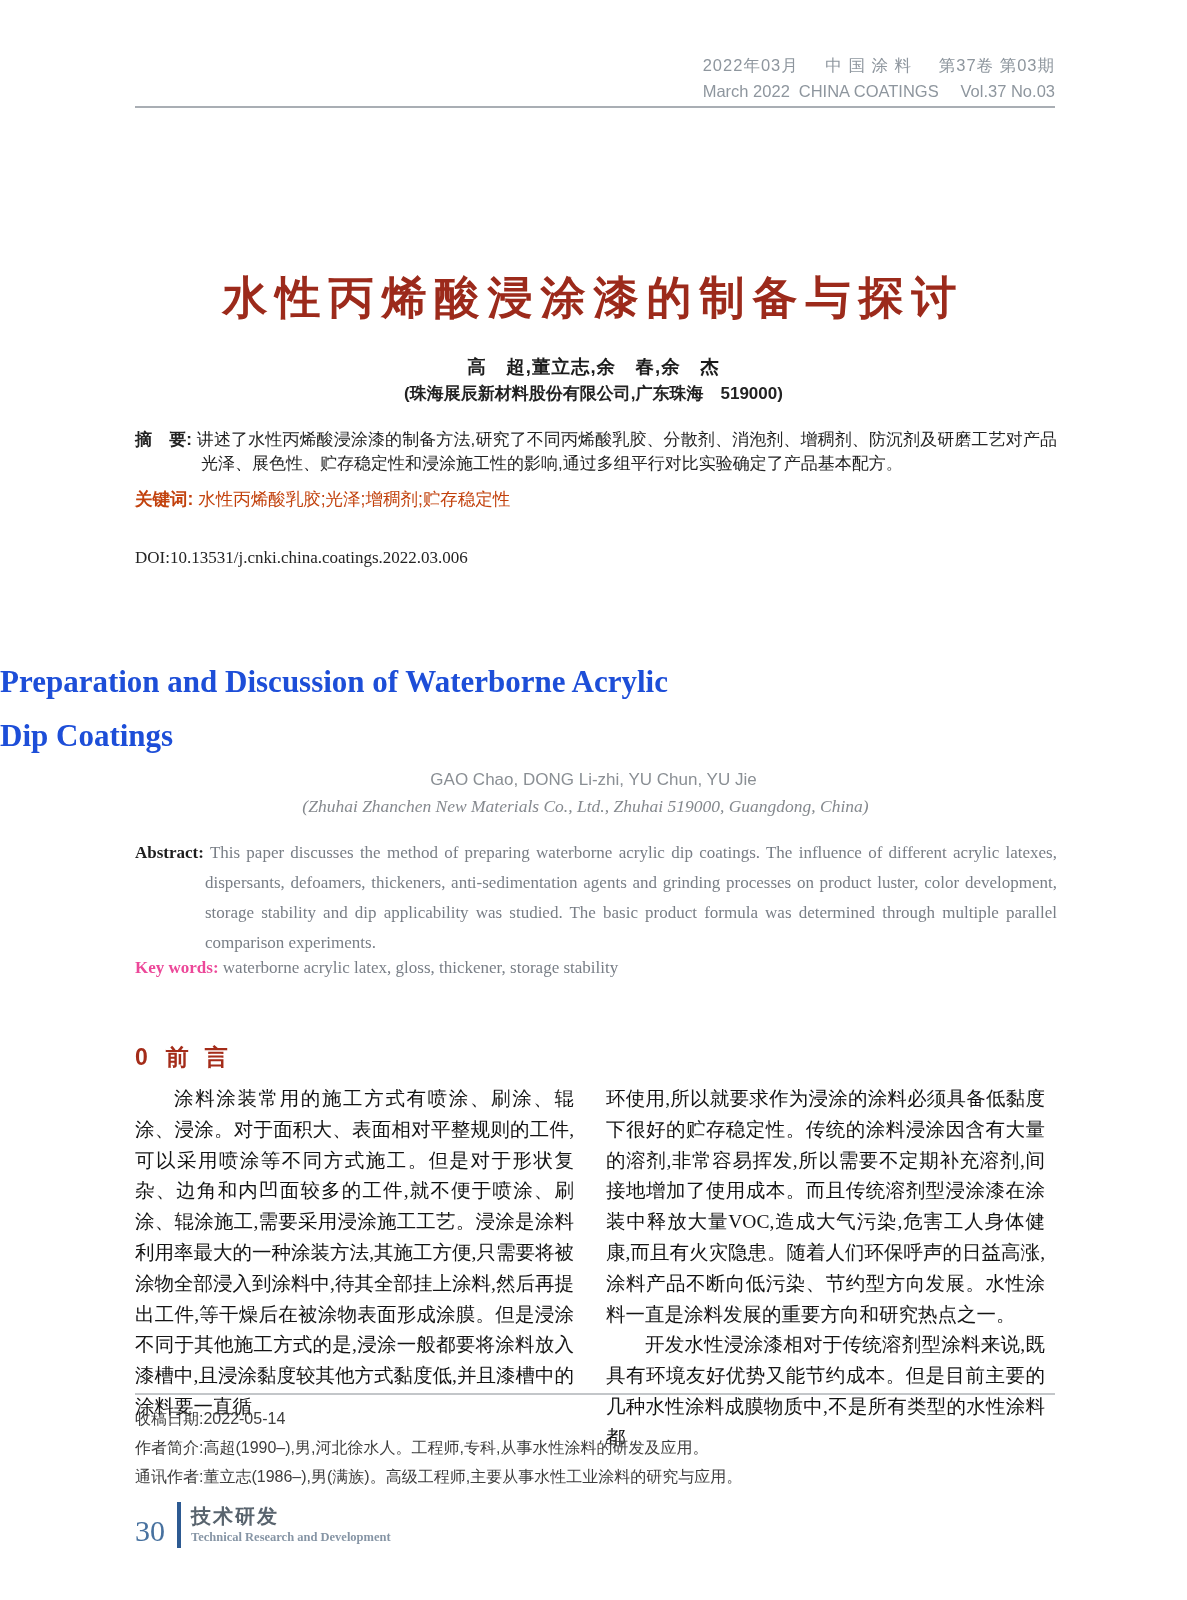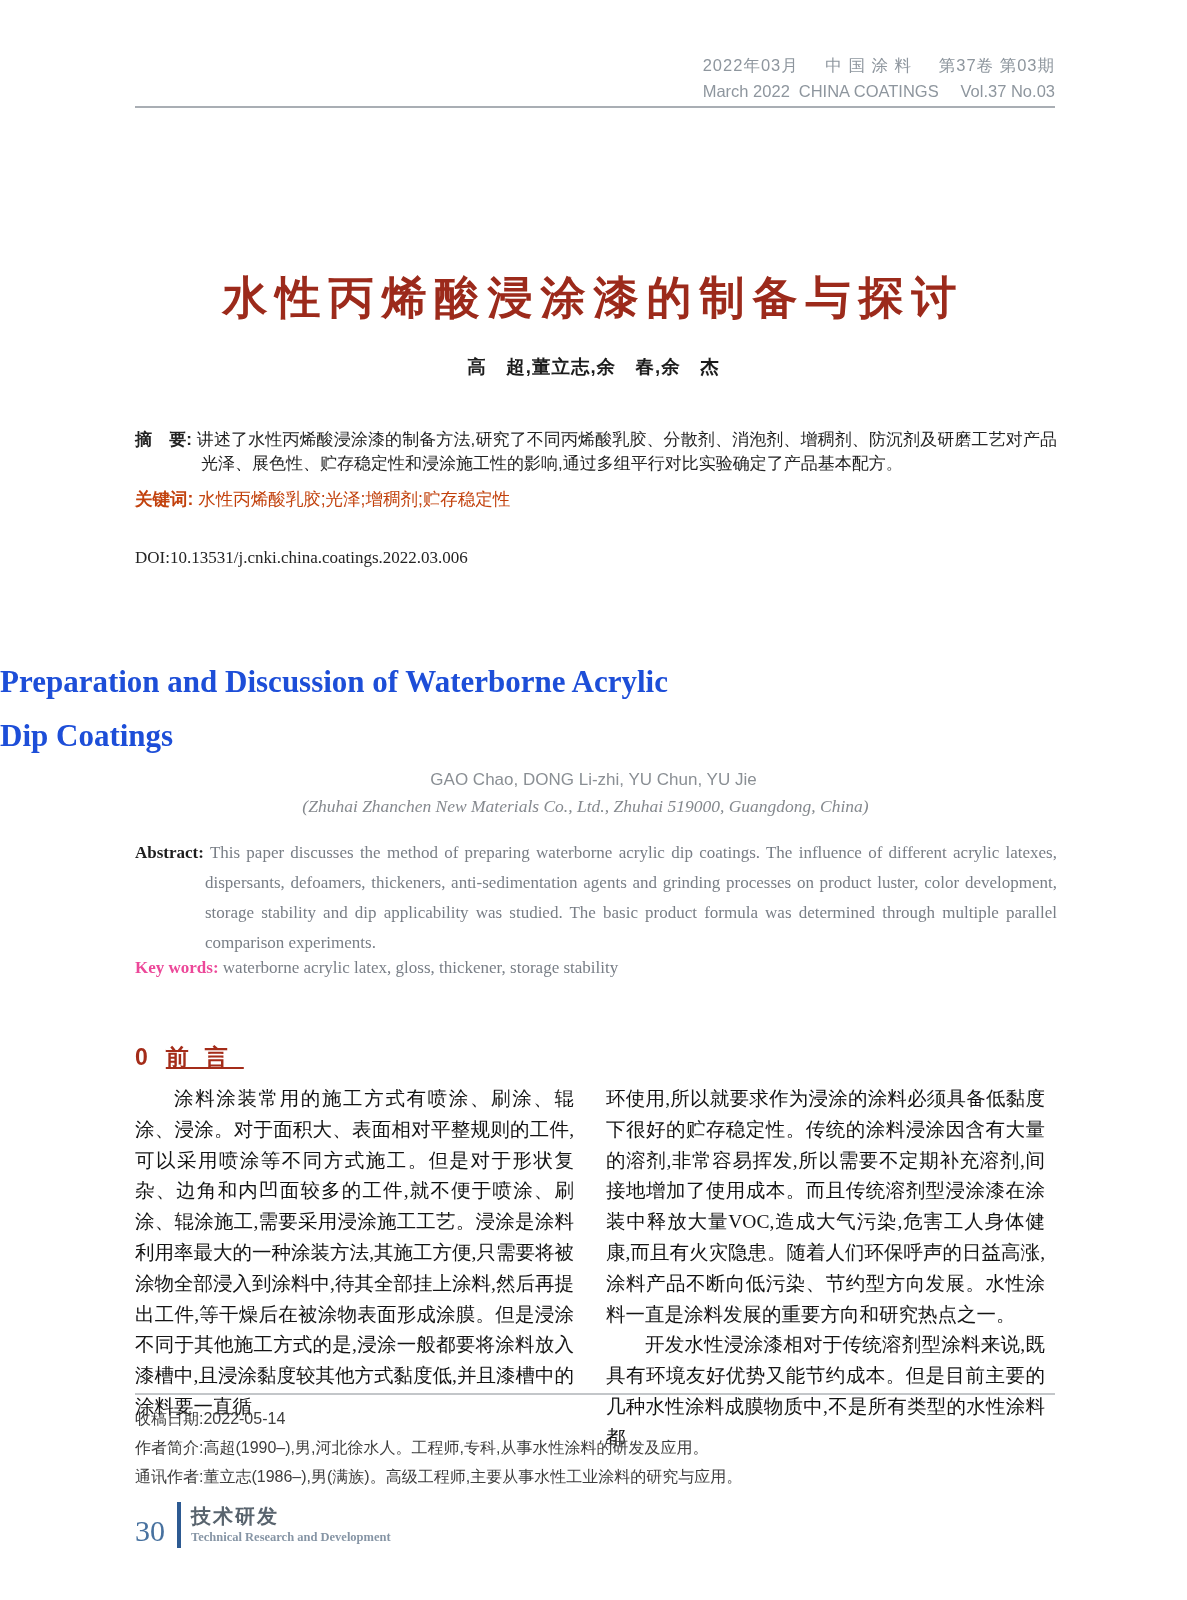--- a/index.html
+++ b/index.html
@@ -142,21 +142,21 @@
   .keywords-en .lbl { font-weight: 700; color: #ec4899; }
   
   .section-heading {
     position: absolute;
     top: 1042px; left: 135px;
     font-size: 23px;
     font-weight: 700;
     color: #a42c19;
   }
   .section-heading .num { margin-right: 18px; }
-  .section-heading .ttl { letter-spacing: 16px; text-decoration: underline; }
+  .section-heading .ttl { letter-spacing: 16px; }
   .columns {
     position: absolute;
     top: 1084px; left: 135px; width: 922px;
     display: flex;
     gap: 32px;
     font-family: "Liberation Serif", "DejaVu Serif", serif;
     font-size: 19.5px;
     line-height: 30.8px;
     color: #141414;
   }
@@ -226,20 +226,21 @@
     </div>
     <div class="h-right">
       <div class="cn">第37卷 第03期</div>
       <div>Vol.37  No.03</div>
     </div>
   </div>
   <div class="header-rule"></div>
 
   <div class="title-cn">水性丙烯酸浸涂漆的制备与探讨</div>
   <div class="authors-cn">高　超,董立志,余　春,余　杰</div>
+  <div class="affiliation-cn">(珠海展辰新材料股份有限公司,广东珠海　519000)</div>
 
   <div class="abstract-cn"><span class="lbl">摘　要:</span> <span>讲述了水性丙烯酸浸涂漆的制备方法,研究了不同丙烯酸乳胶、分散剂、消泡剂、增稠剂、防沉剂及研磨工艺对产品光泽、展色性、贮存稳定性和浸涂施工性的影响,通过多组平行对比实验确定了产品基本配方。</span></div>
   <div class="keywords-cn"><span class="lbl">关键词:</span> <span>水性丙烯酸乳胶;光泽;增稠剂;贮存稳定性</span></div>
 
   <div class="doi-line">DOI:10.13531/j.cnki.china.coatings.2022.03.006</div>
 
   <div class="title-en">
     <div>Preparation and Discussion of Waterborne Acrylic</div>
     <div>Dip Coatings</div>
   </div>

